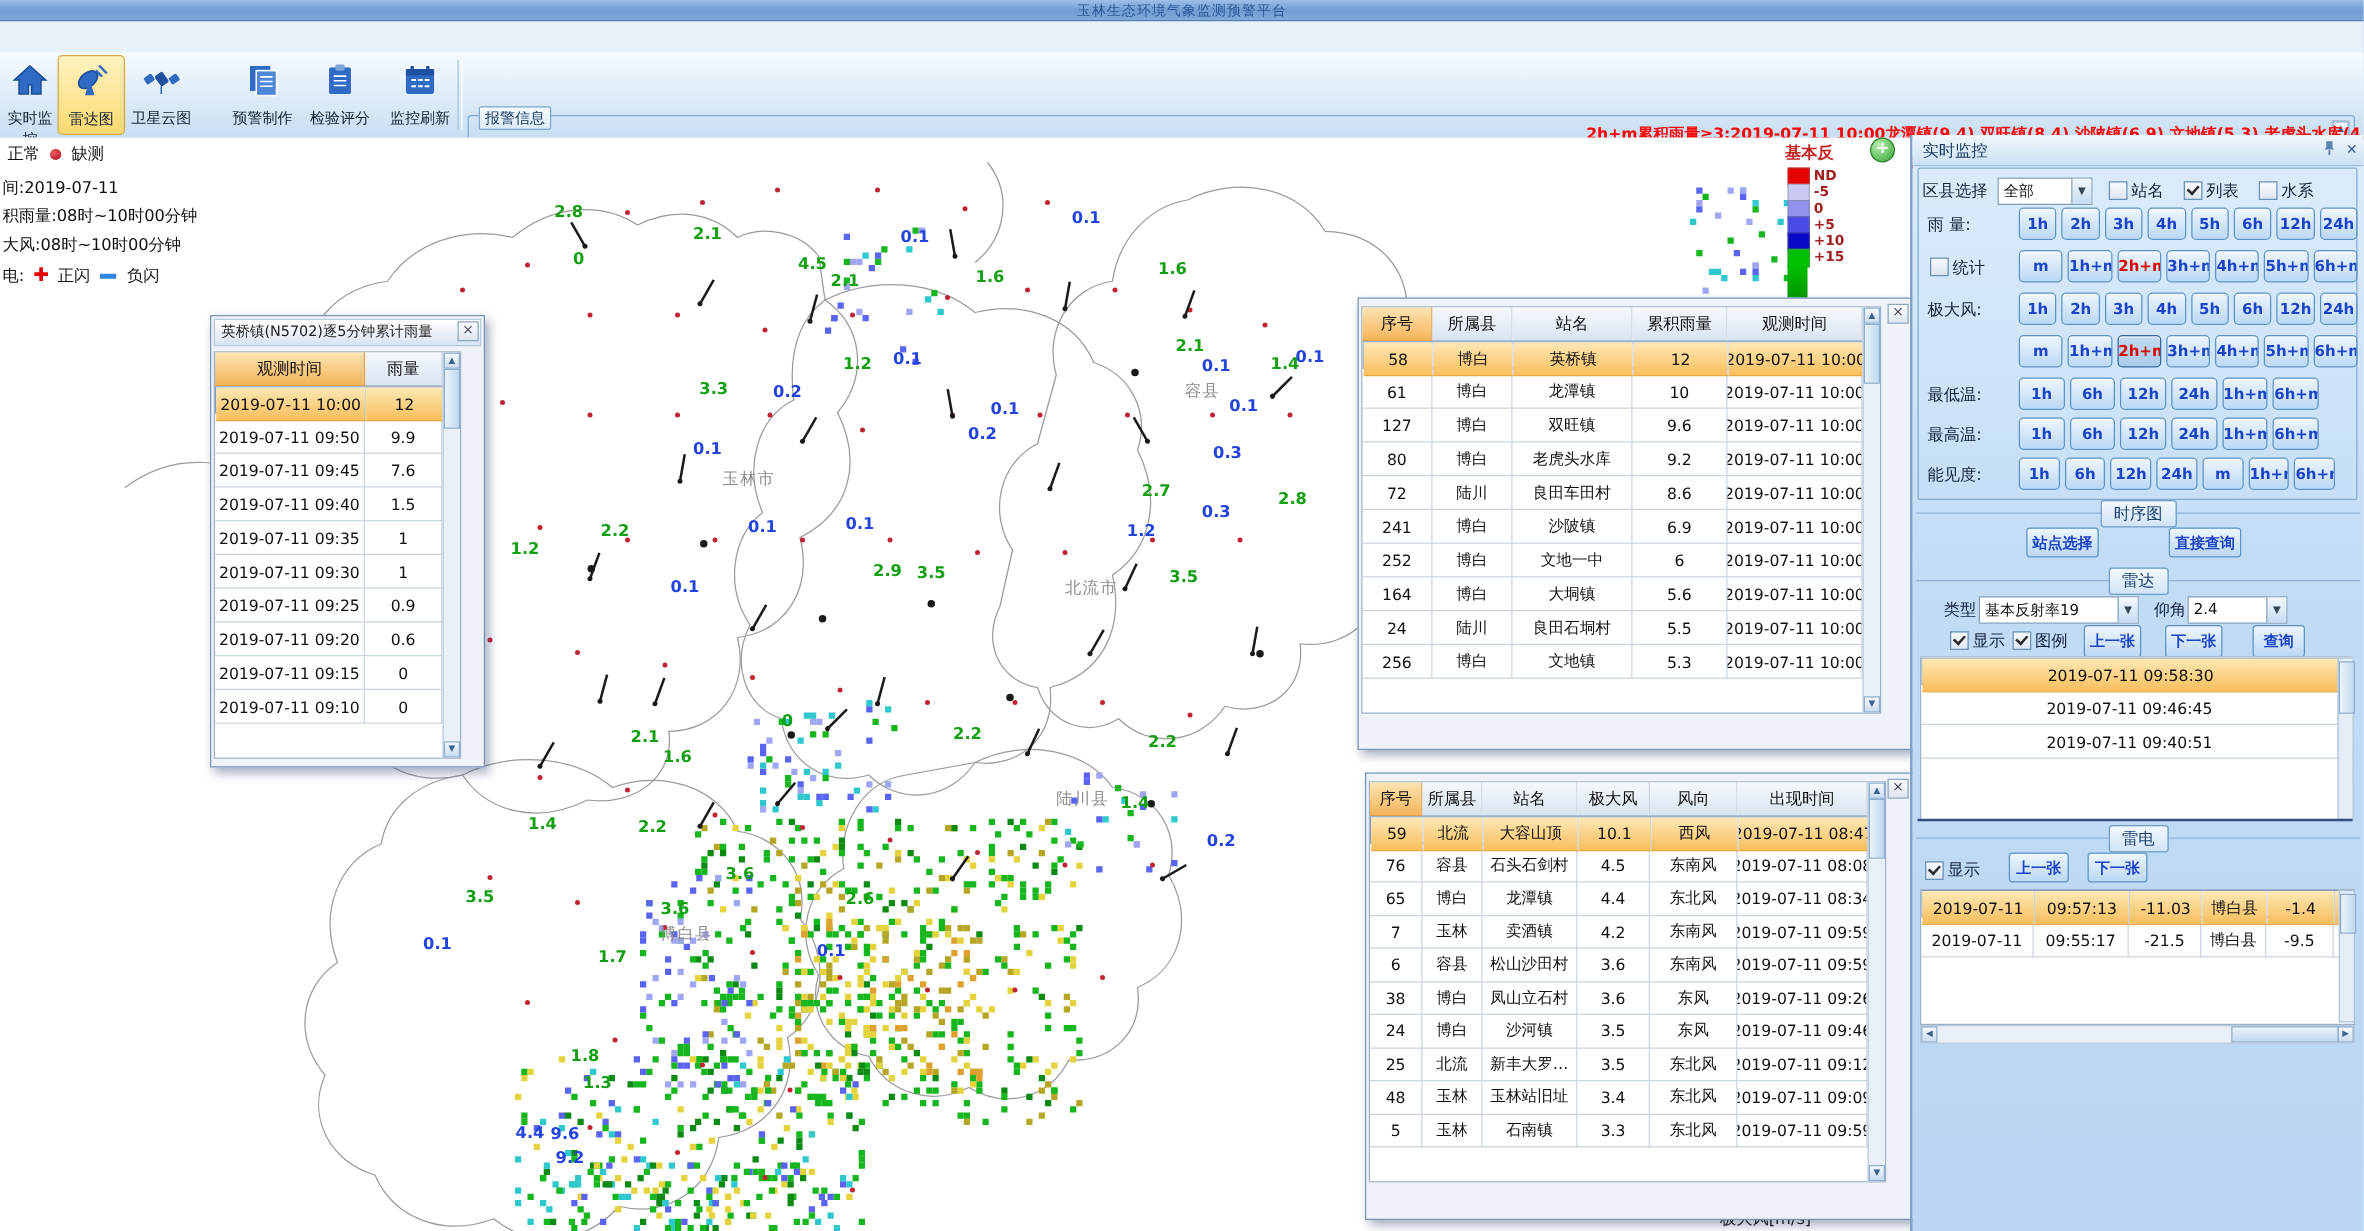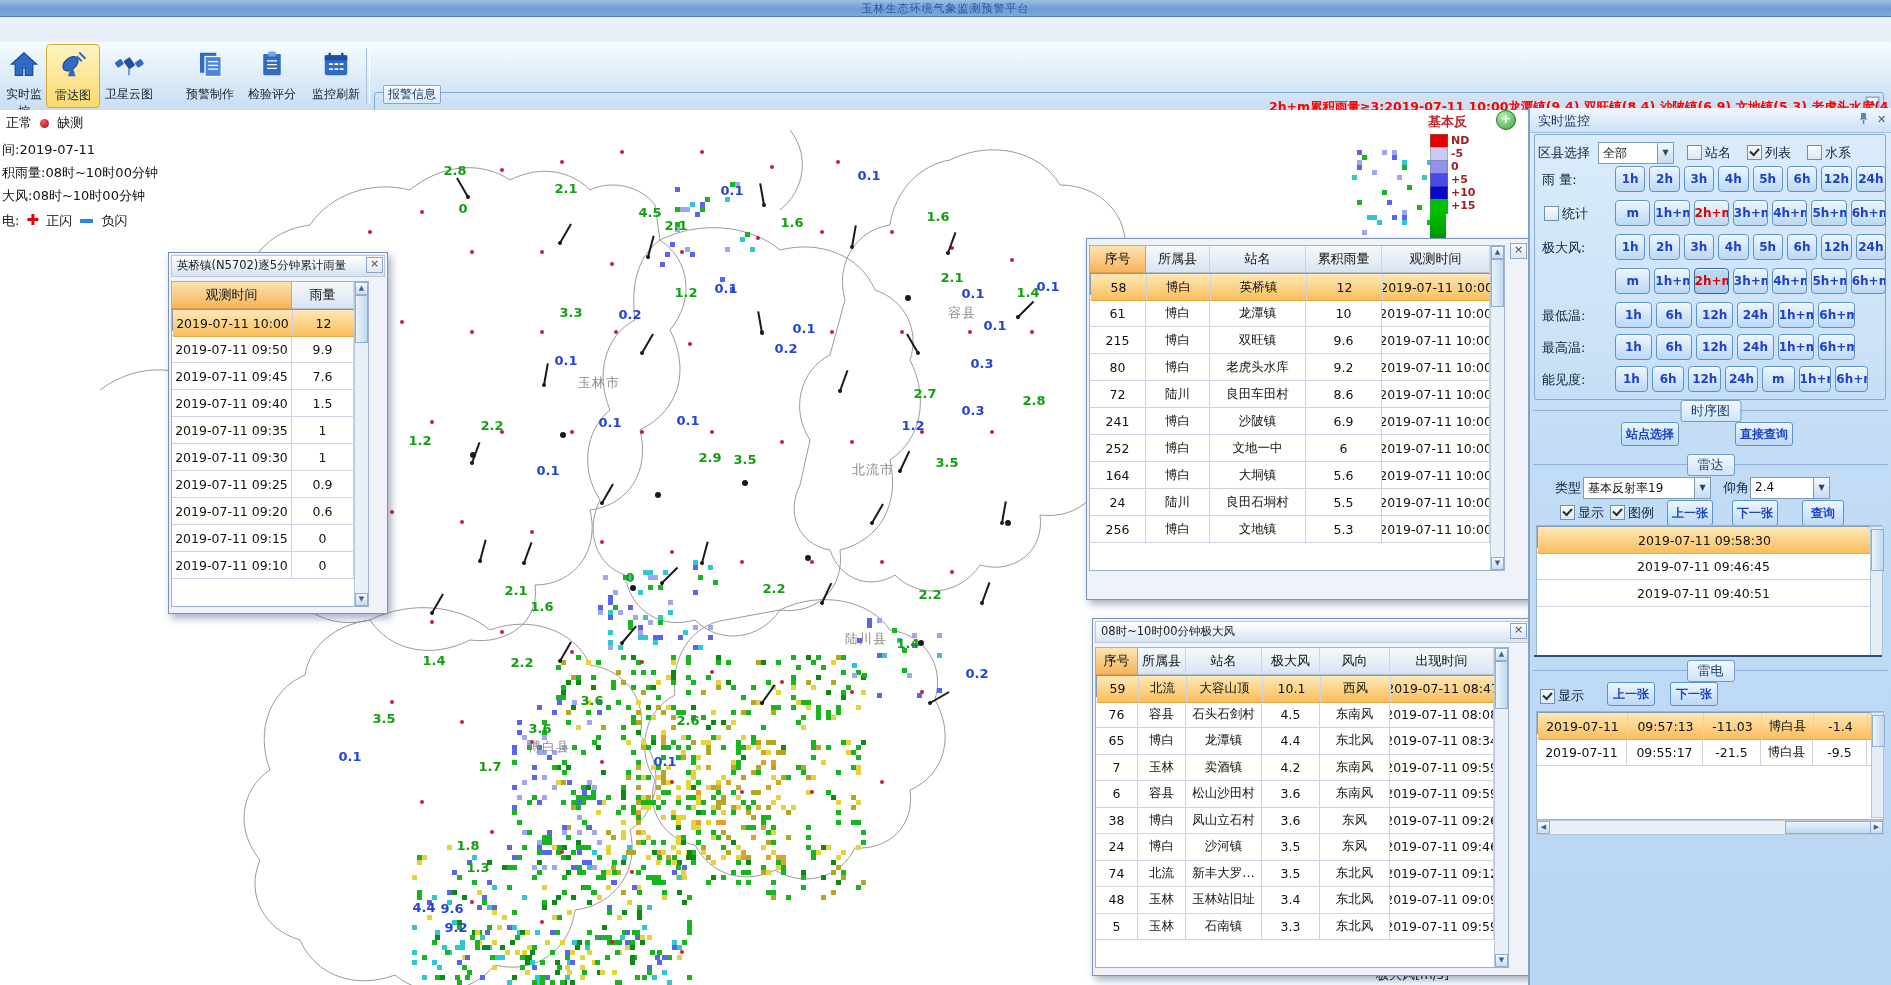--- a/index.html
+++ b/index.html
@@ -1698,21 +1698,21 @@
           <div class="tcell" style="width: 108px; height: 27px;">2019-07-11 10:00</div>
         </div>
         <div class="trow">
           <div class="tcell" style="width: 56px; height: 27px;">61</div>
           <div class="tcell" style="width: 64px; height: 27px;">博白</div>
           <div class="tcell" style="width: 96px; height: 27px;">龙潭镇</div>
           <div class="tcell" style="width: 76px; height: 27px;">10</div>
           <div class="tcell" style="width: 108px; height: 27px;">2019-07-11 10:00</div>
         </div>
         <div class="trow">
-          <div class="tcell" style="width: 56px; height: 27px;">215</div>
+          <div class="tcell" style="width: 56px; height: 27px;">127</div>
           <div class="tcell" style="width: 64px; height: 27px;">博白</div>
           <div class="tcell" style="width: 96px; height: 27px;">双旺镇</div>
           <div class="tcell" style="width: 76px; height: 27px;">9.6</div>
           <div class="tcell" style="width: 108px; height: 27px;">2019-07-11 10:00</div>
         </div>
         <div class="trow">
           <div class="tcell" style="width: 56px; height: 27px;">80</div>
           <div class="tcell" style="width: 64px; height: 27px;">博白</div>
           <div class="tcell" style="width: 96px; height: 27px;">老虎头水库</div>
           <div class="tcell" style="width: 76px; height: 27px;">9.2</div>
@@ -1761,21 +1761,20 @@
           <div class="tcell" style="width: 108px; height: 27px;">2019-07-11 10:00</div>
         </div>
         <div class="vsb">
           <div class="sb-btn" style="top: 0px;">▲</div>
           <div class="sb-thumb" style="top: 13px; height: 46px; left: 0px;"></div>
           <div class="sb-btn" style="bottom: 0px;">▼</div>
         </div>
       </div>
     </div>
   <div id="p-wind" class="panel" style="left:1092px;top:618px;width:434px;height:352px;">
-      <div class="ptitle"><span>08时~10时00分钟极大风</span></div>
       <span class="pclose" style="top: 4px; right: 4px;">×</span>
       <div class="pbody" style="height: 318.5px; width: 412px;">
         <div class="trow thead">
           <div class="tcell first" style="width: 42px; height: 27px;">序号</div>
           <div class="tcell" style="width: 48px; height: 27px;">所属县</div>
           <div class="tcell" style="width: 76px; height: 27px;">站名</div>
           <div class="tcell" style="width: 58px; height: 27px;">极大风</div>
           <div class="tcell" style="width: 70px; height: 27px;">风向</div>
           <div class="tcell" style="width: 104px; height: 27px;">出现时间</div>
           <div class="tcell" style="width: 13px; height: 27px; background: linear-gradient(rgb(246, 249, 252), rgb(217, 228, 242));"></div>
@@ -1838,21 +1837,21 @@
         </div>
         <div class="trow">
           <div class="tcell" style="width: 42px; height: 26.5px;">24</div>
           <div class="tcell" style="width: 48px; height: 26.5px;">博白</div>
           <div class="tcell" style="width: 76px; height: 26.5px;">沙河镇</div>
           <div class="tcell" style="width: 58px; height: 26.5px;">3.5</div>
           <div class="tcell" style="width: 70px; height: 26.5px;">东风</div>
           <div class="tcell" style="width: 104px; height: 26.5px;">2019-07-11 09:46</div>
         </div>
         <div class="trow">
-          <div class="tcell" style="width: 42px; height: 26.5px;">74</div>
+          <div class="tcell" style="width: 42px; height: 26.5px;">25</div>
           <div class="tcell" style="width: 48px; height: 26.5px;">北流</div>
           <div class="tcell" style="width: 76px; height: 26.5px;">新丰大罗…</div>
           <div class="tcell" style="width: 58px; height: 26.5px;">3.5</div>
           <div class="tcell" style="width: 70px; height: 26.5px;">东北风</div>
           <div class="tcell" style="width: 104px; height: 26.5px;">2019-07-11 09:12</div>
         </div>
         <div class="trow">
           <div class="tcell" style="width: 42px; height: 26.5px;">48</div>
           <div class="tcell" style="width: 48px; height: 26.5px;">玉林</div>
           <div class="tcell" style="width: 76px; height: 26.5px;">玉林站旧址</div>

